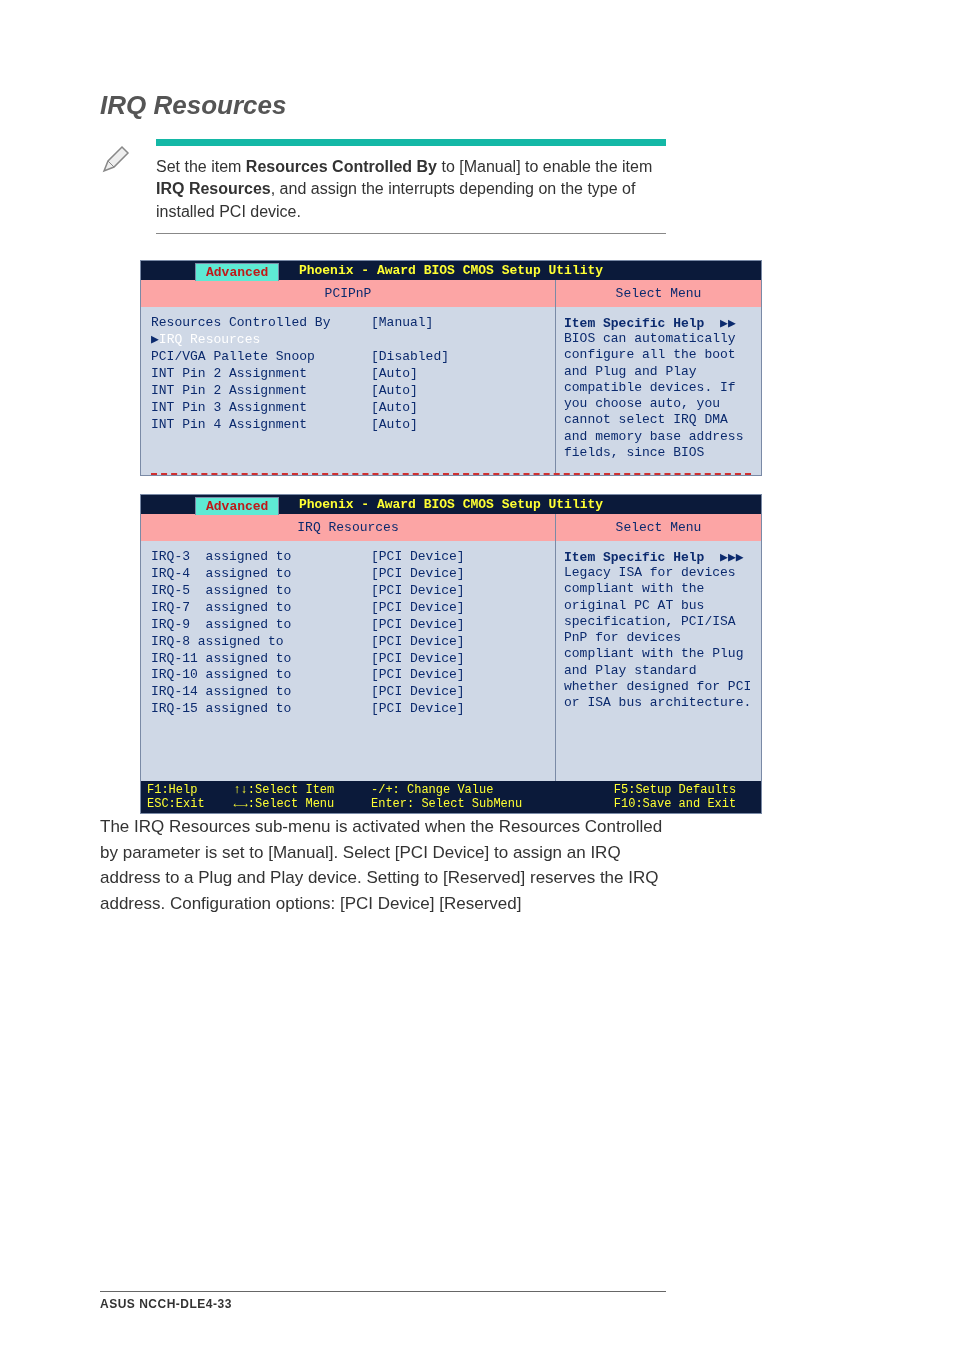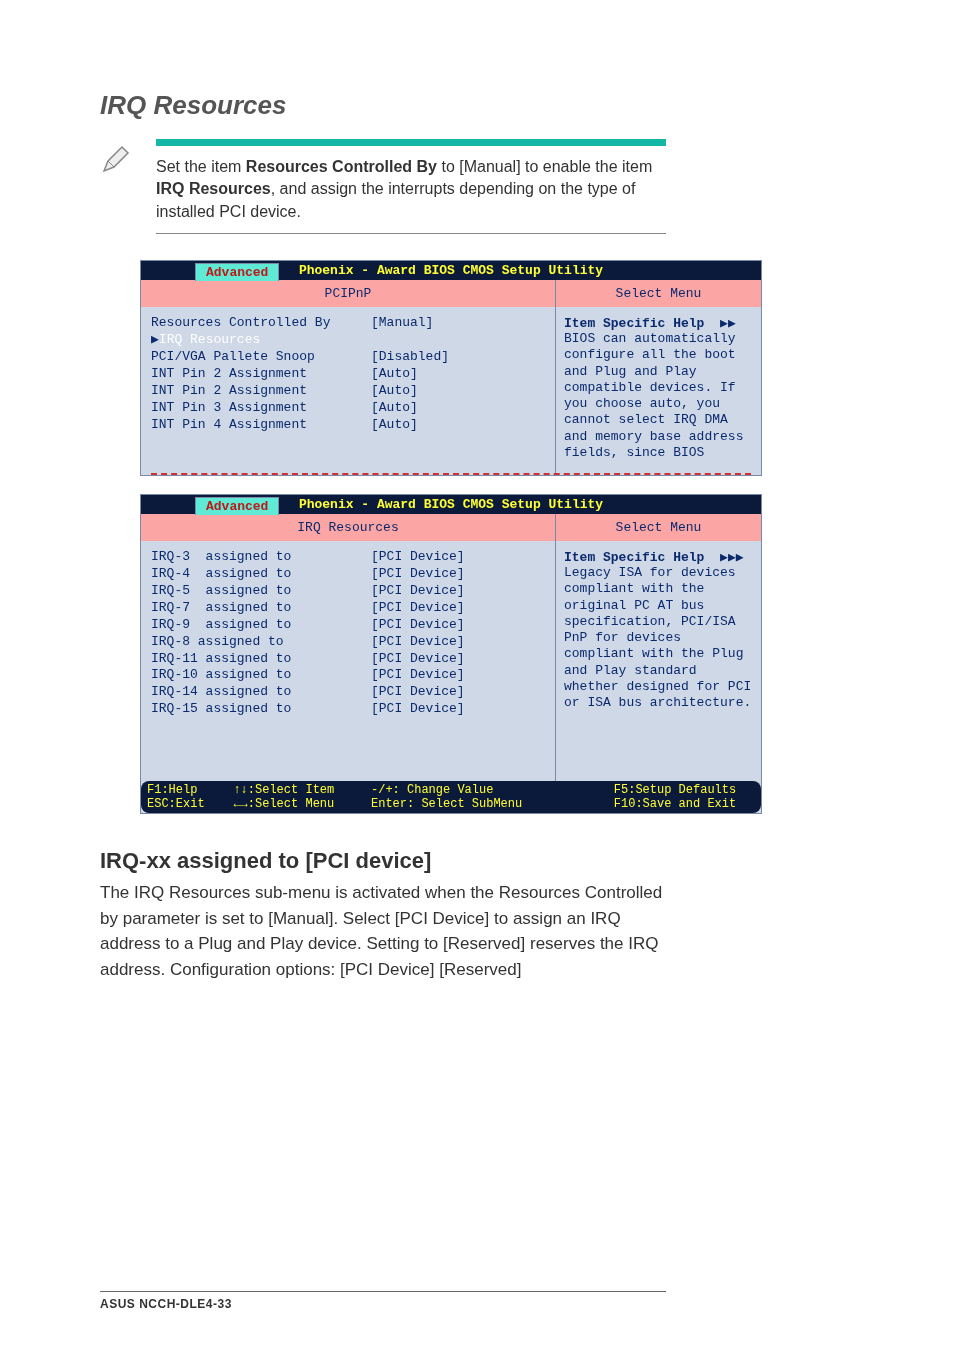--- a/index.html
+++ b/index.html
@@ -129,21 +129,20 @@
   }
 
   
   .bios-footer {
     background: #0b1a3a;
     color: #ffff33;
     display: flex;
     font-size: 12px;
     padding: 2px 6px;
     gap: 24px;
-    border-radius: 8px;
   }
   .bios-footer .col { white-space: pre; }
 
   
   h3.section {
     font-size: 22px;
     font-weight: bold;
     color: #333;
     margin: 34px 0 6px 0;
   }
@@ -260,21 +259,20 @@
           <div class="col">Enter: Select SubMenu</div>
         </div>
         <div style="width:160px;text-align:center">
           <div class="col">F5:Setup Defaults</div>
           <div class="col">F10:Save and Exit</div>
         </div>
       </div>
     </div>
   </div>
 
-  <h3 class="section">IRQ-xx assigned to [PCI device]</h3>
   <p class="body">The IRQ Resources sub-menu is activated when the Resources Controlled by parameter is set to [Manual]. Select [PCI Device] to assign an IRQ address to a Plug and Play device. Setting to [Reserved] reserves the IRQ address. Configuration options: [PCI Device] [Reserved]</p>
 
   <div class="page-footer">
     <span>ASUS NCCH-DLE</span>
     <span>4-33</span>
   </div>
 
 </div>
 
 </body></html>

